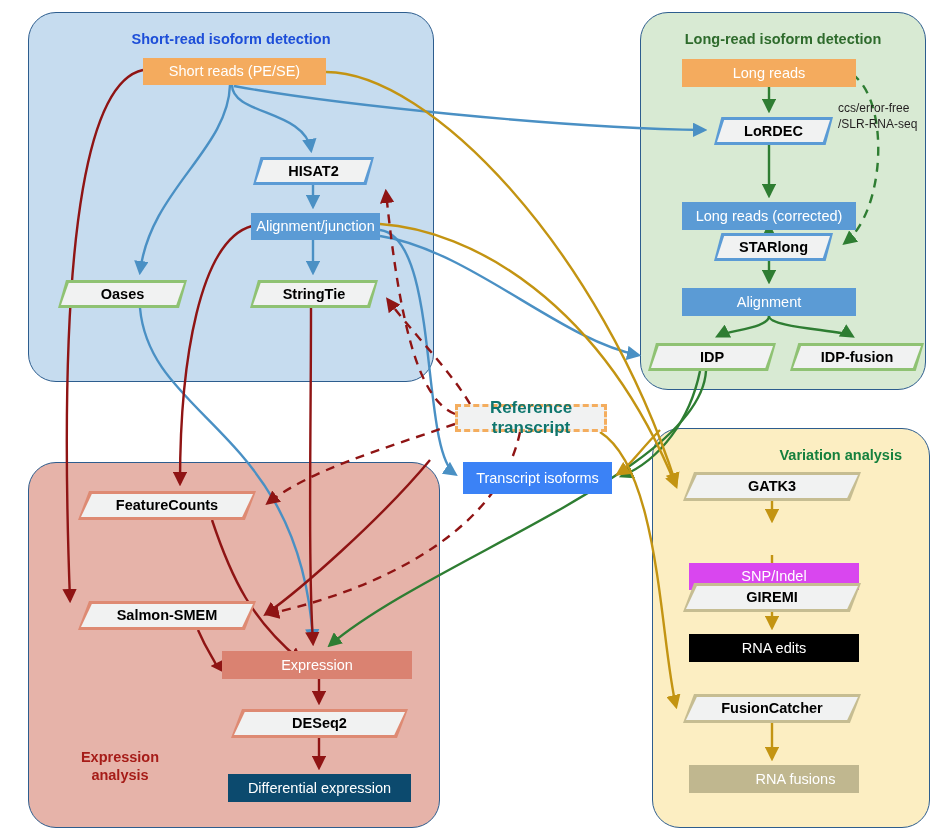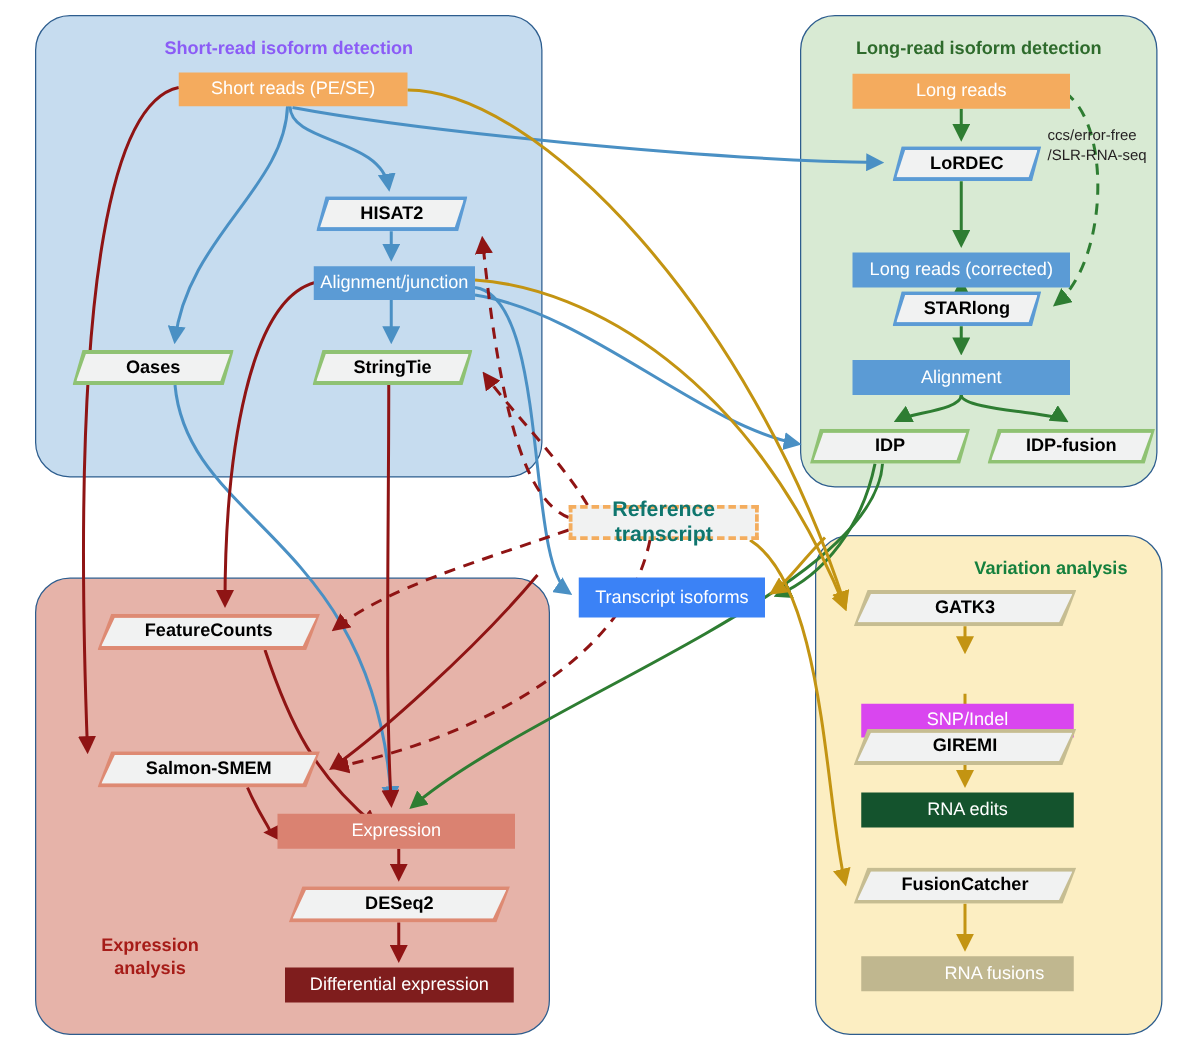--- a/index.html
+++ b/index.html
@@ -35,21 +35,21 @@
       border:3.5px dashed #f4ad5e;display:flex;align-items:center;justify-content:center;}
   .refnode .lbl{color:#0f766e;font-weight:bold;font-size:17px;}
 </style>
 </head>
 <body>
 
 <div id="canvas">
 
   <div id="panel-layer">
       <div class="panel" style="left: 28px; top: 12px; width: 406px; height: 370px; background: rgb(198, 220, 239); border-color: rgb(45, 93, 142);"></div>
-      <div class="panel-title" style="color: #8b5cf6; top: 30px; left: 28px; width: 406px;">Short-read isoform detection</div>
+      <div class="panel-title" style="color: #1d4ed8; top: 30px; left: 28px; width: 406px;">Short-read isoform detection</div>
       <div class="panel" style="left: 640px; top: 12px; width: 286px; height: 378px; background: rgb(216, 234, 211); border-color: rgb(45, 93, 142);"></div>
       <div class="panel-title" style="color: rgb(46, 107, 44); top: 30px; left: 640px; width: 286px;">Long-read isoform detection</div>
       <div class="panel" style="left: 28px; top: 462px; width: 412px; height: 366px; background: rgb(230, 179, 169); border-color: rgb(45, 93, 142);"></div>
       <div class="panel-title" style="color: rgb(166, 28, 24); top: 748px; left: 50px; width: 140px;">Expression
 analysis</div>
       <div class="panel" style="left: 652px; top: 428px; width: 278px; height: 400px; background: rgb(252, 238, 194); border-color: rgb(45, 93, 142);"></div>
       <div class="panel-title" style="color: #15803d; top: 446px; left: 652px; width: 250px; text-align: right;">Variation analysis</div>
     </div>
 
   <svg id="edges" viewBox="0 0 952 840">
@@ -204,37 +204,37 @@
         <span class="lbl">Salmon-SMEM</span>
       </div>
       <div class="node rect" style="left: 222px; top: 651px; width: 190px; height: 28px; background: rgb(218, 130, 113);">
         <span class="lbl">Expression</span>
       </div>
       <div class="node para" style="left: 231px; top: 709px; width: 177px; height: 29px;">
         <span class="frame" style="background: rgb(222, 138, 115);"></span>
         <span class="face"></span>
         <span class="lbl">DESeq2</span>
       </div>
-      <div class="node rect" style="left: 228px; top: 774px; width: 183px; height: 28px; background: #7f1d1d;">
+      <div class="node rect" style="left: 228px; top: 774px; width: 183px; height: 28px; background: #0c4a6e;">
         <span class="lbl">Differential expression</span>
       </div>
       <div class="node para" style="left: 683px; top: 472px; width: 178px; height: 29px;">
         <span class="frame" style="background: rgb(198, 189, 146);"></span>
         <span class="face"></span>
         <span class="lbl">GATK3</span>
       </div>
       <div class="node rect" style="left: 689px; top: 527px; width: 170px; height: 27px; background: #d946ef; margin-top: 36px;">
         <span class="lbl">SNP/Indel</span>
       </div>
       <div class="node para" style="left: 683px; top: 583px; width: 178px; height: 29px;">
         <span class="frame" style="background: rgb(198, 189, 146);"></span>
         <span class="face"></span>
         <span class="lbl">GIREMI</span>
       </div>
-      <div class="node rect" style="left: 689px; top: 634px; width: 170px; height: 28px; background: #14532d;">
+      <div class="node rect" style="left: 689px; top: 634px; width: 170px; height: 28px; background: #000000;">
         <span class="lbl">RNA edits</span>
       </div>
       <div class="node para" style="left: 683px; top: 694px; width: 178px; height: 29px;">
         <span class="frame" style="background: rgb(198, 189, 146);"></span>
         <span class="face"></span>
         <span class="lbl">FusionCatcher</span>
       </div>
       <div class="node rect" style="left: 689px; top: 765px; width: 170px; height: 28px; background: rgb(192, 183, 143); padding-left: 43px;">
         <span class="lbl">RNA fusions</span>
       </div>

